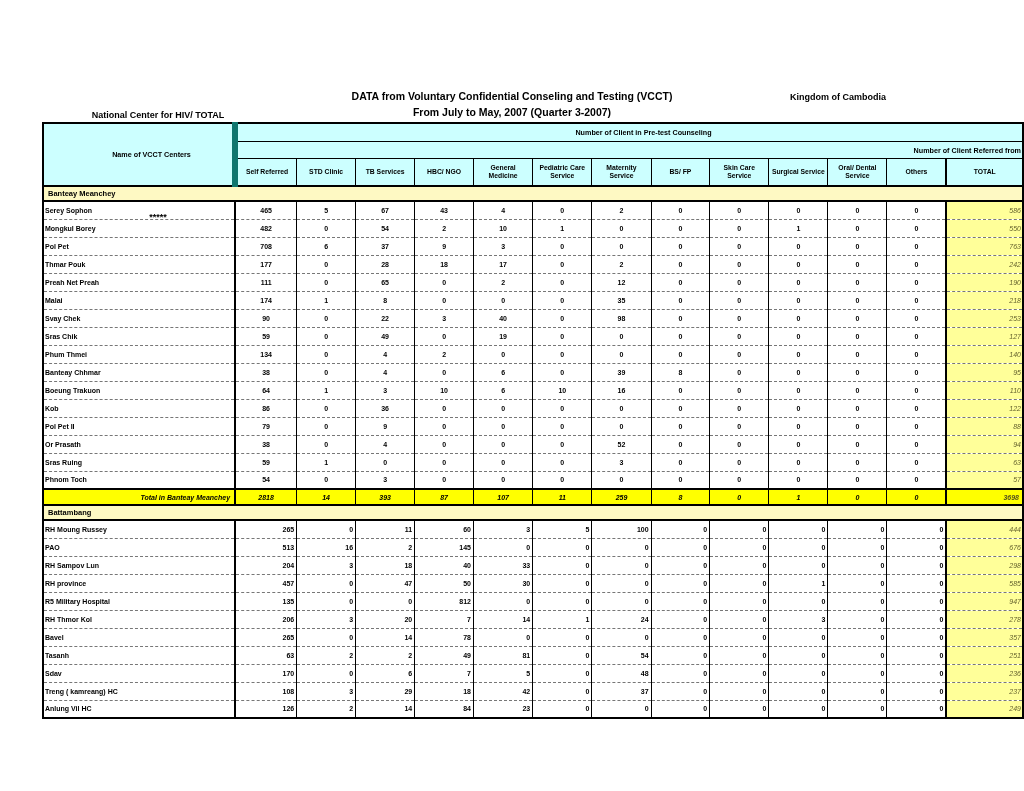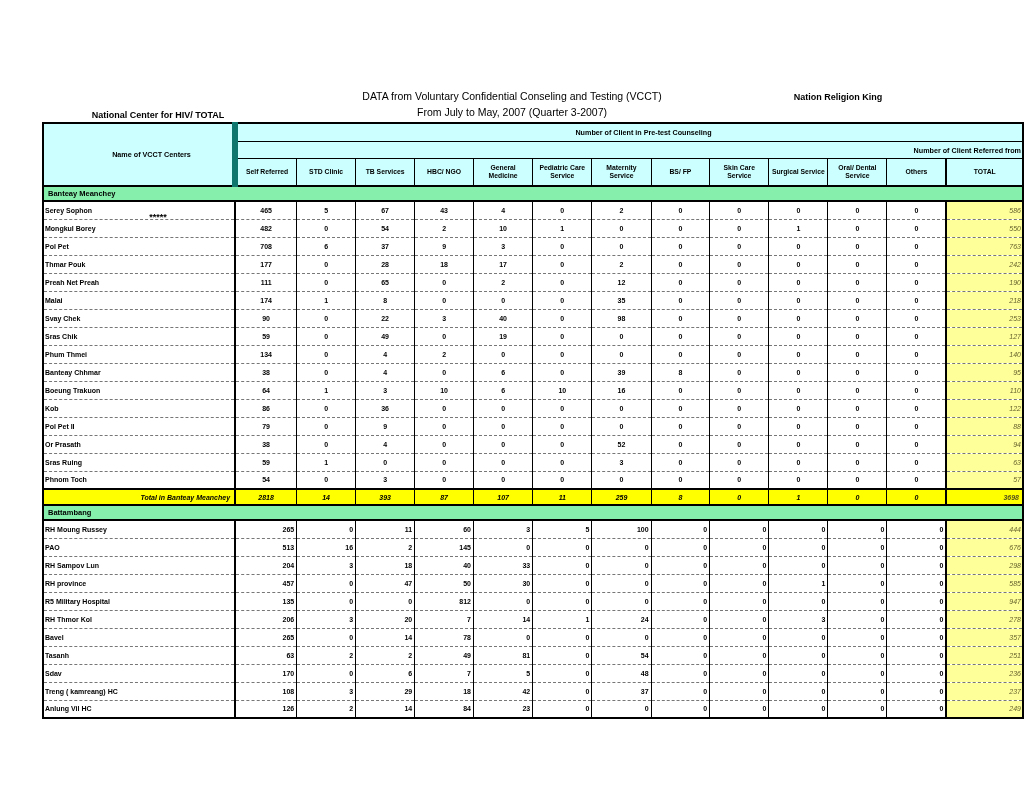--- a/index.html
+++ b/index.html
@@ -2,33 +2,33 @@
 <html><head>
 <meta charset="utf-8">
 <style>
   html,body{margin:0;padding:0;background:#fff;}
   .page{position:relative;width:1024px;height:791px;background:#ffffff;overflow:hidden;
         font-family:"Liberation Sans",sans-serif;color:#000;}
   .org-block{position:absolute;text-align:center;font-weight:bold;font-size:9px;line-height:17px;white-space:pre;}
   .org-left{left:58px;top:73px;width:200px;}
   .org-right{left:738px;top:55px;width:200px;}
   .title-block{position:absolute;left:242px;top:88px;width:540px;text-align:center;
-               font-weight:normal;font-size:10.5px;line-height:16px;}
+               font-weight:bold;font-size:10.5px;line-height:16px;}
   table.vcct{position:absolute;left:42px;top:122px;border-collapse:collapse;table-layout:fixed;
              border:2px solid #000;}
   table.vcct th,table.vcct td{padding:0 1px;font-size:7px;overflow:hidden;}
   thead th{background:#ccffff;font-weight:bold;border:1px solid #000;}
   th.name-head{width:163px;font-size:7.5px;border-right:6px solid #0f766e;}
   tr.band1 th{height:17px;font-size:7.2px;padding-left:28px;}
   tr.band2 th{height:16px;font-size:7.2px;text-align:right;}
   tr.cols th{height:26px;font-size:6.8px;line-height:1.2;border-bottom:2px solid #000;width:57px;}
   tr.cols th.total-head{width:74px;border-left:2px solid #000;}
   tbody td{border-left:1px solid #000;border-right:1px solid #000;
            border-top:1px dashed #777;border-bottom:1px dashed #777;}
-  tr.section-row td{background:#86efac;font-weight:bold;font-size:7.5px;text-align:left;
+  tr.section-row td{background:#fef9c3;font-weight:bold;font-size:7.5px;text-align:left;
                     padding-left:4px;height:13px;border-top:2px solid #000;border-bottom:2px solid #000;}
   tr.data-row{height:18px;}
   td.name-cell{text-align:left;padding-left:5px;font-weight:bold;font-size:7px;
                border-right:2px solid #000;position:relative;}
   td.val{font-weight:bold;font-size:7px;}
   tr.sec-center td.val{text-align:center;}
   tr.sec-right td.val{text-align:right;padding-right:2px;}
   td.total-col{background:#ffff99;text-align:right;padding-right:3px;font-size:6.5px;
                font-style:italic;color:#66632e;border-left:2px solid #000;}
   tr.total-row{height:16px;}
@@ -43,20 +43,21 @@
 
 <div class="page">
 
   <div class="org-block org-left">
     <div>National Center for HIV/ TOTAL</div>
     <div>Dermatology and STD</div>
     <div>*****</div>
   </div>
 
   <div class="org-block org-right">
+    <div>Kingdom of Cambodia</div>
     <div>Nation Religion King</div>
     <div>*****</div>
   </div>
 
   <div class="title-block">
     <div>DATA from Voluntary Confidential Conseling and Testing (VCCT)</div>
     <div>From July to May, 2007 (Quarter 3-2007)</div>
   </div>
 
   <table class="vcct">

